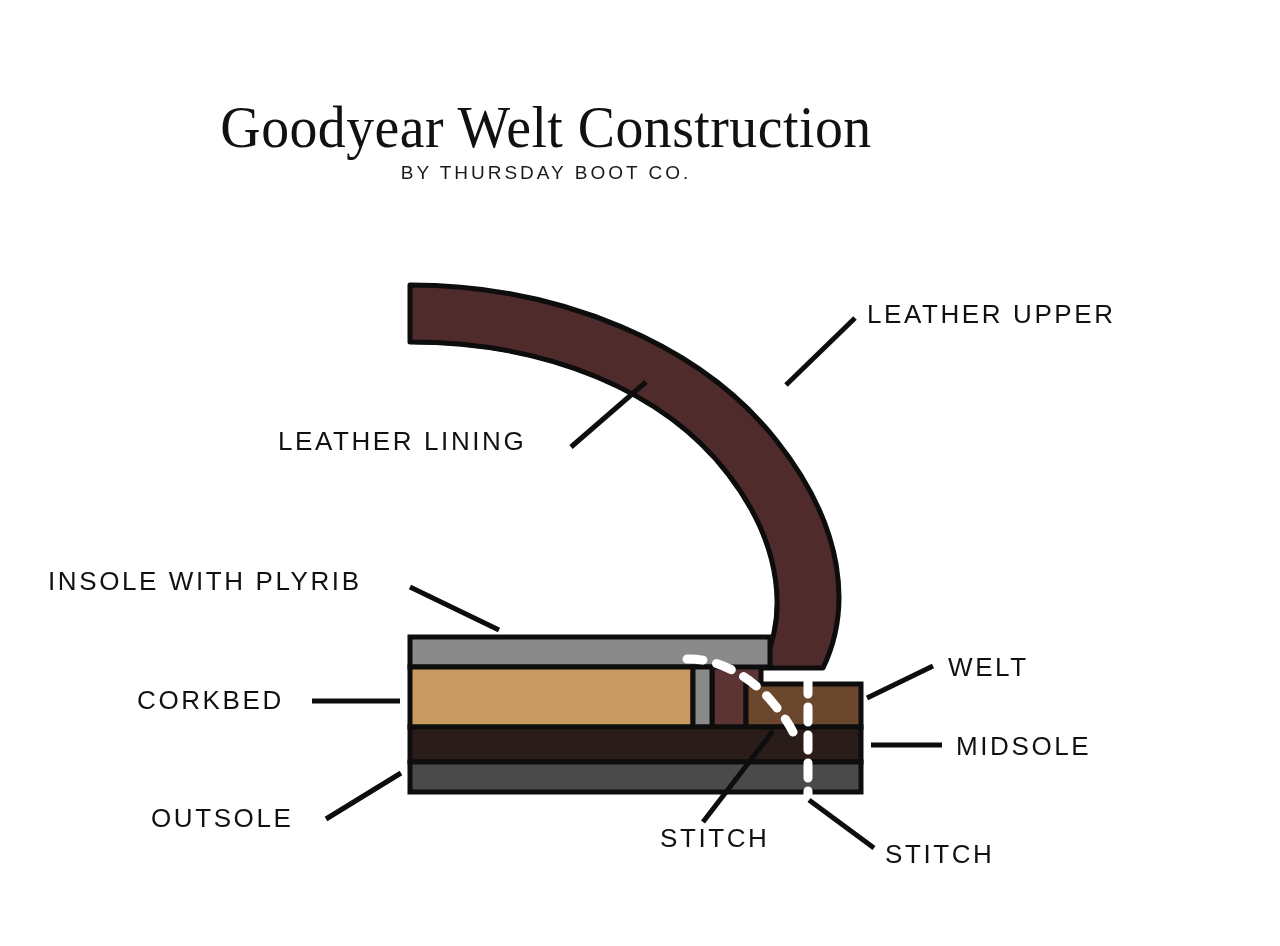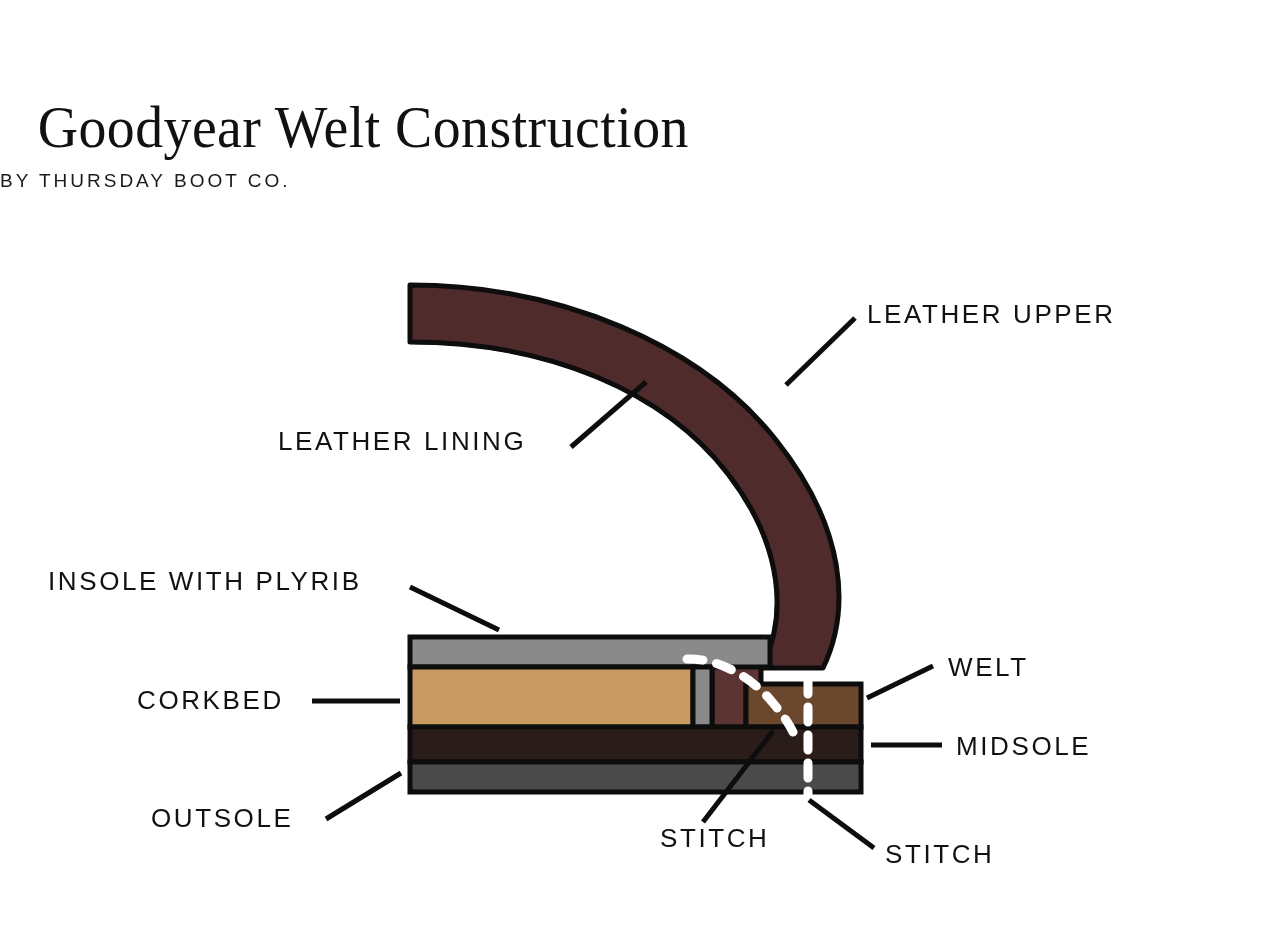--- a/index.html
+++ b/index.html
@@ -16,37 +16,37 @@
   }
   .page {
     position: relative;
     width: 1280px;
     height: 946px;
     background: #ffffff;
   }
   .title-block {
     position: absolute;
     top: 92px;
-    left: 0;
+    left: 8px;
     width: 1076px;
-    text-align: left;
+    text-align: center;
   }
   .main-title {
     font-family: "Liberation Serif", "DejaVu Serif", serif;
     font-size: 60px;
     line-height: 70px;
     font-weight: 400;
     color: #111111;
     letter-spacing: 0.5px;
     transform: scaleX(0.93);
     transform-origin: center center;
     white-space: nowrap;
   }
   .subtitle {
-    margin-top: 8px;
+    margin-top: 0;
     font-family: "Liberation Sans", sans-serif;
     font-size: 19px;
     font-weight: 400;
     color: #1a1a1a;
     letter-spacing: 3.0px;
     white-space: nowrap;
   }
   .diagram-wrap {
     position: absolute;
     top: 0;

